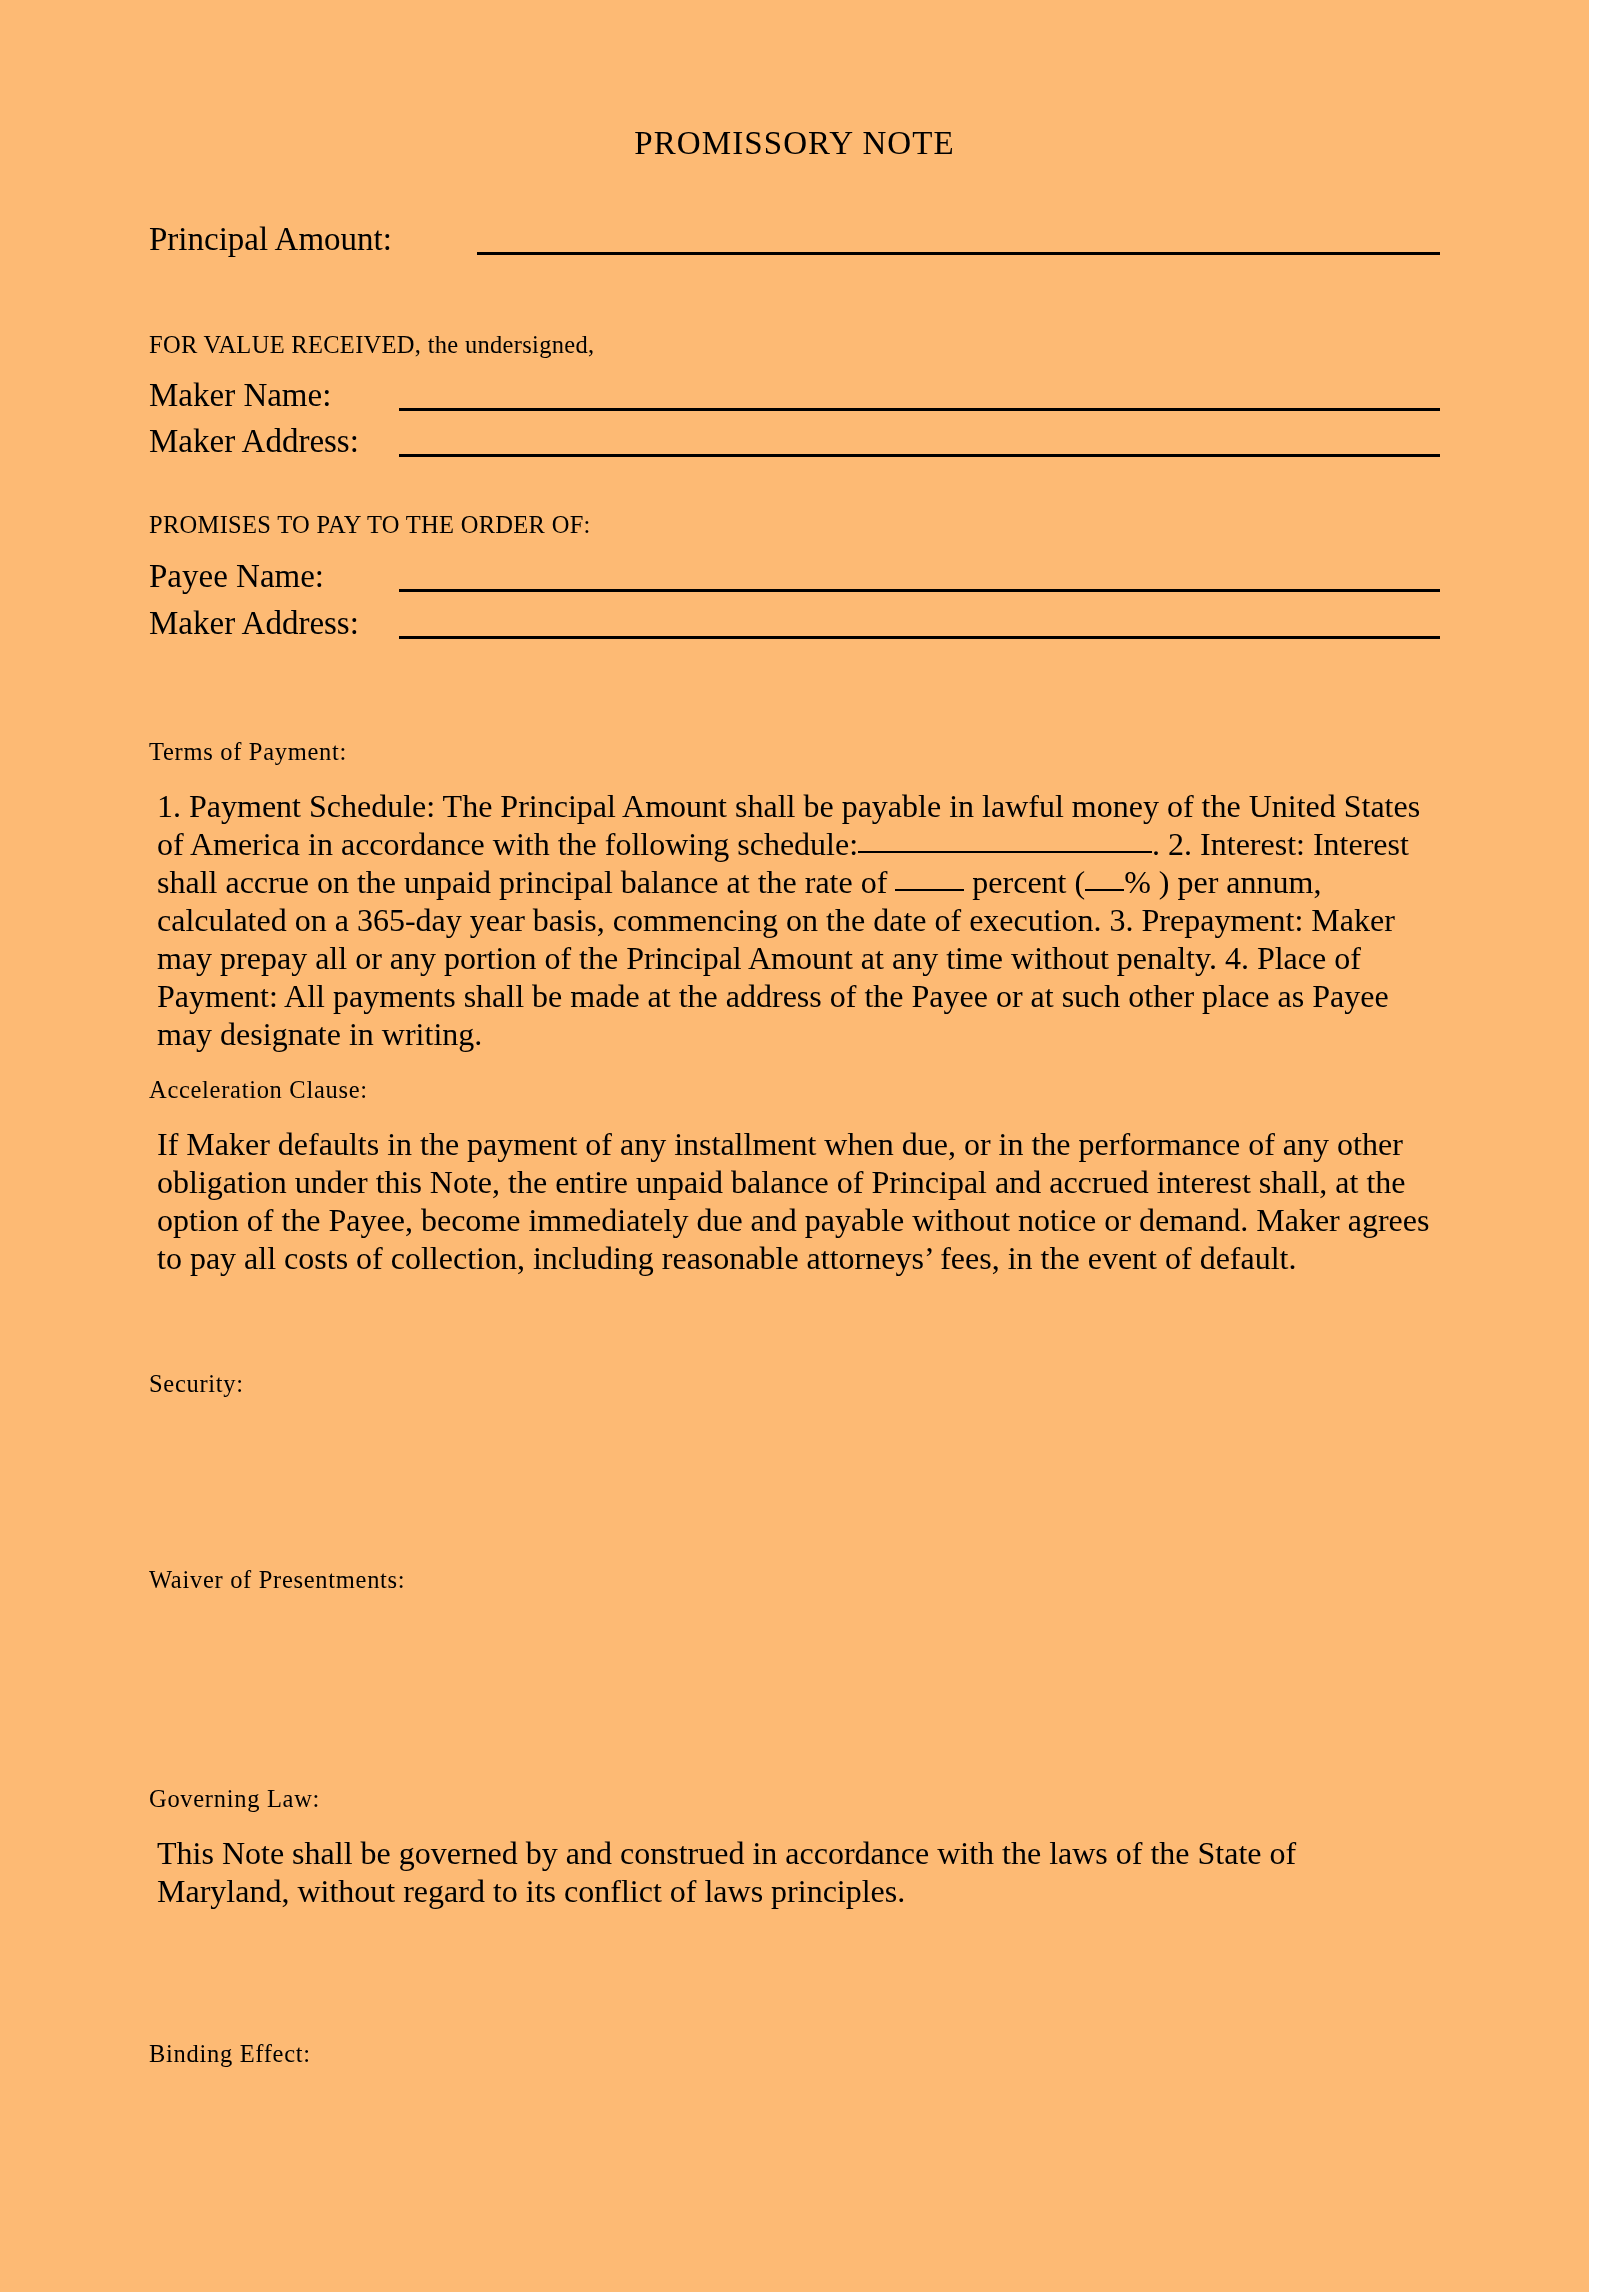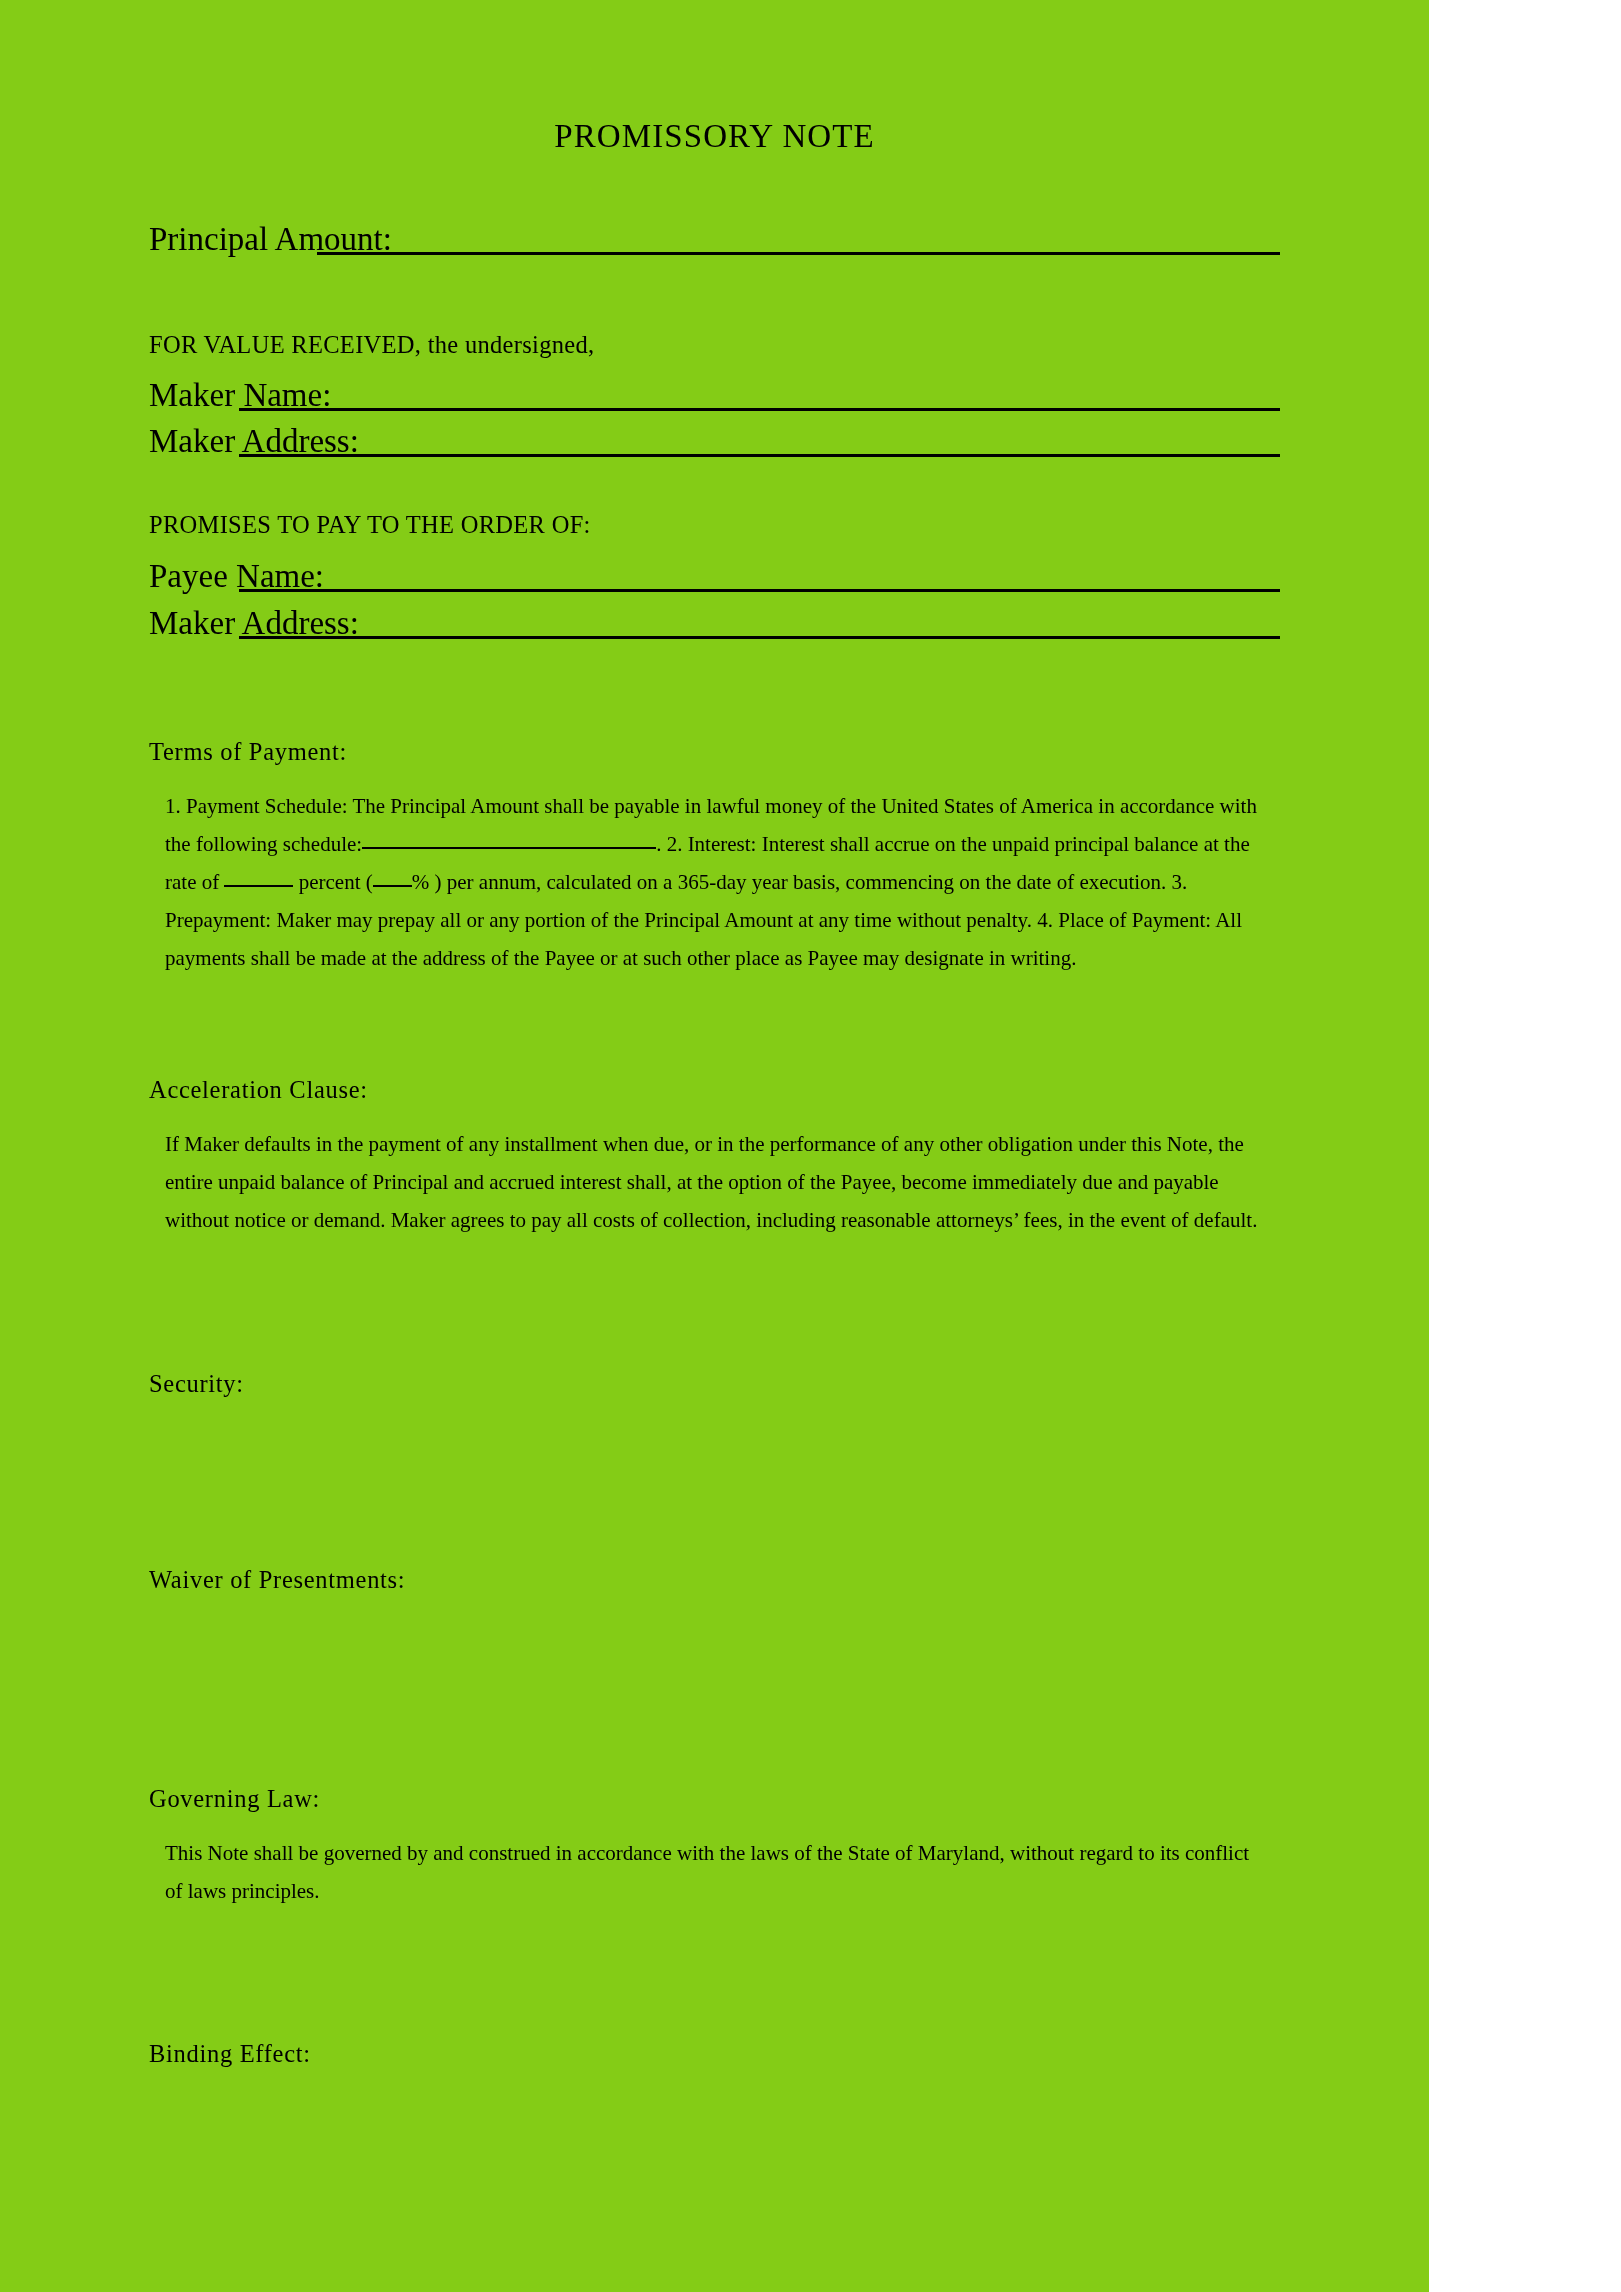--- a/index.html
+++ b/index.html
@@ -10,25 +10,25 @@
   body {
     width: 1621px;
     height: 2293px;
     font-family: "Liberation Serif", "DejaVu Serif", serif;
     color: #000000;
     position: relative;
     overflow: hidden;
   }
   .page {
     position: relative;
-    width: 1429px;
+    width: 1589px;
     height: 2293px;
-    background: #84cc16;
+    background: #fdba74;
     box-sizing: border-box;
-    padding: 4px;
+    padding: 11px;
   }
   .doc-title {
     text-align: center;
     font-size: 33px;
     letter-spacing: 1.1px;
     font-weight: normal;
     margin: 0;
     padding-top: 116px;
     line-height: 1;
   }
@@ -61,23 +61,23 @@
 
   .section-heading {
     font-size: 24.5px;
     line-height: 1.35;
     letter-spacing: 0.7px;
     margin: 0;
     font-weight: normal;
     white-space: nowrap;
   }
   .body-para {
-    font-size: 21px;
+    font-size: 32px;
     line-height: 38px;
-    margin: 16px;
+    margin: 8px;
     text-align: left;
   }
   .intro-line {
     font-size: 24.5px;
     line-height: 1.3;
     letter-spacing: 0.3px;
     white-space: nowrap;
   }
   .blank-inline {
     display: inline-block;

